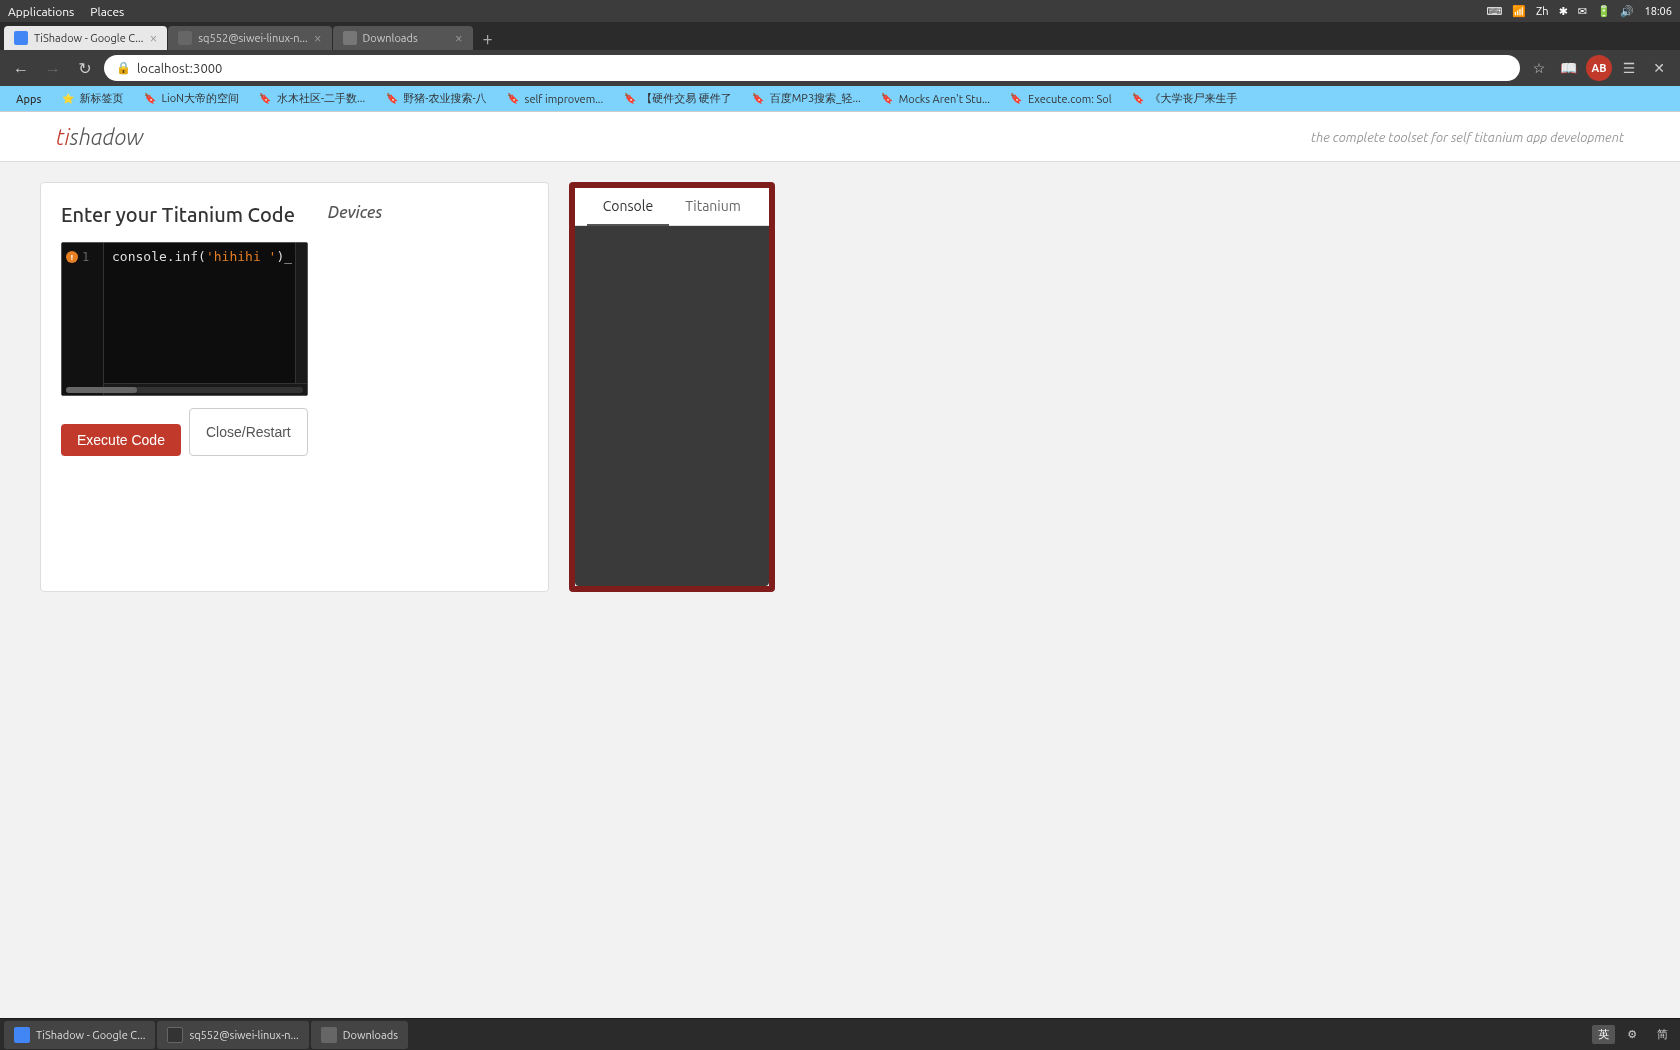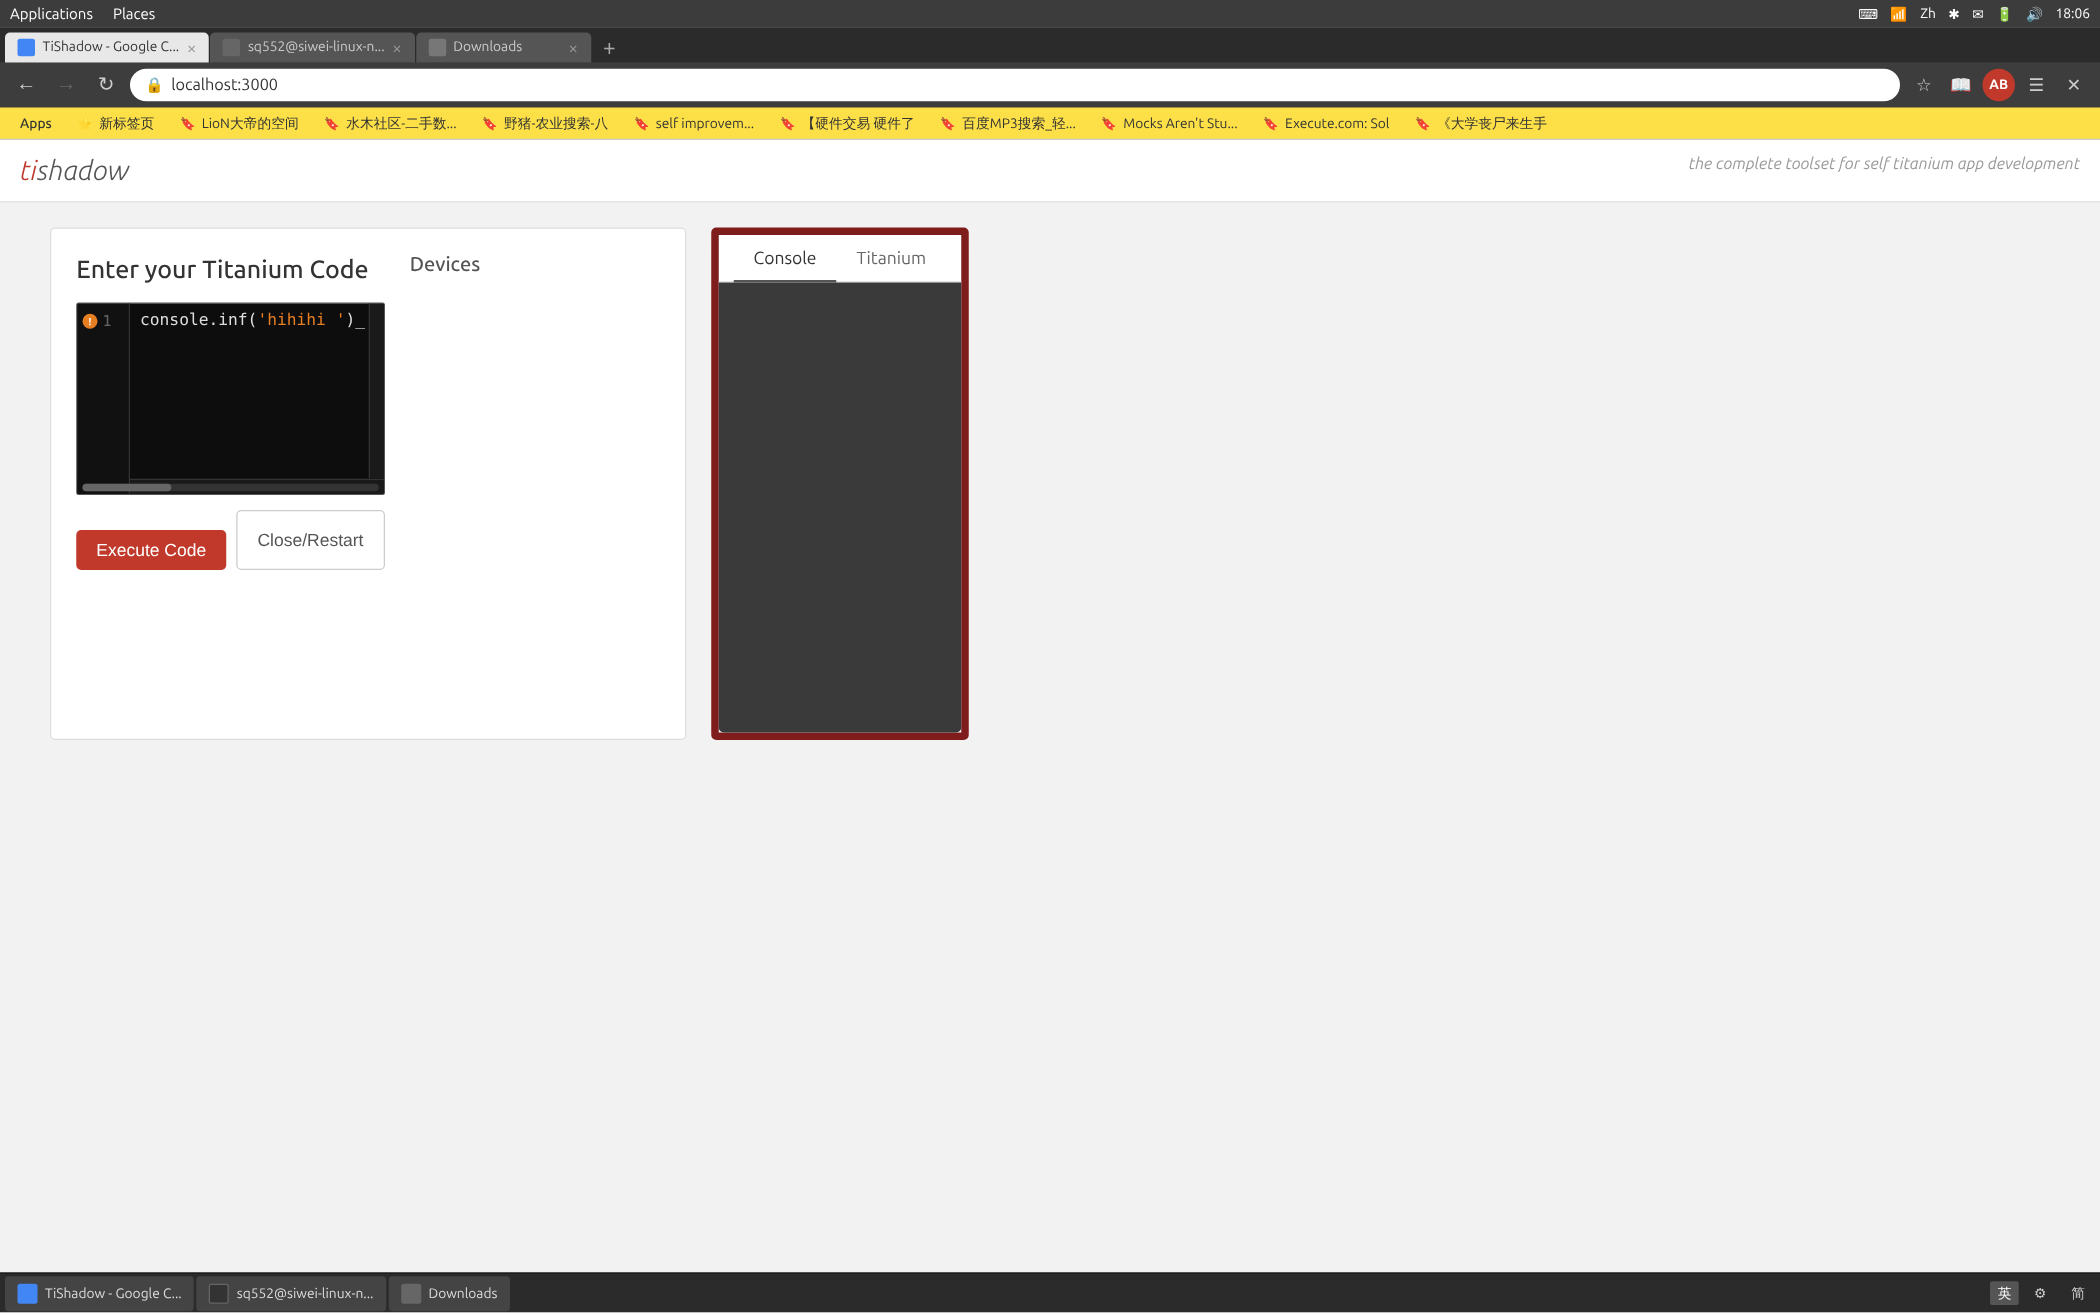--- a/index.html
+++ b/index.html
@@ -149,21 +149,21 @@
     .browser-action-btn.red-btn {
       background: #c0392b;
       color: #fff;
       font-size: 11px;
       font-weight: bold;
     }
 
     
     .bookmarks-bar {
       height: 26px;
-      background: #fde047;
+      background: #7dd3fc;
       border-bottom: 1px solid #ccc;
       display: flex;
       align-items: center;
       padding: 0 8px;
       gap: 4px;
       overflow: hidden;
     }
     .bookmark-item {
       display: flex;
       align-items: center;
@@ -195,23 +195,23 @@
       background: #f2f2f2;
       overflow-y: auto;
       display: flex;
       flex-direction: column;
     }
 
     
     .app-header {
       background: #fff;
       border-bottom: 1px solid #ddd;
-      padding: 12px 16px;
-      display: flex;
-      align-items: flex-start;
+      padding: 12px 56px;
+      display: flex;
+      align-items: center;
       justify-content: space-between;
     }
     .app-logo {
       font-size: 22px;
       color: #c0392b;
       font-weight: 300;
     }
     .app-tagline {
       font-size: 13px;
       color: #999;
@@ -246,20 +246,21 @@
     
     .code-editor-container {
       display: flex;
       gap: 20px;
     }
     .code-editor-section {
       flex: 1;
     }
     .devices-section {
       width: 200px;
+      font-style: italic;
     }
     .devices-title {
       font-size: 16px;
       color: #555;
       font-weight: 500;
     }
 
     .editor-wrapper {
       position: relative;
       border: 1px solid #555;

